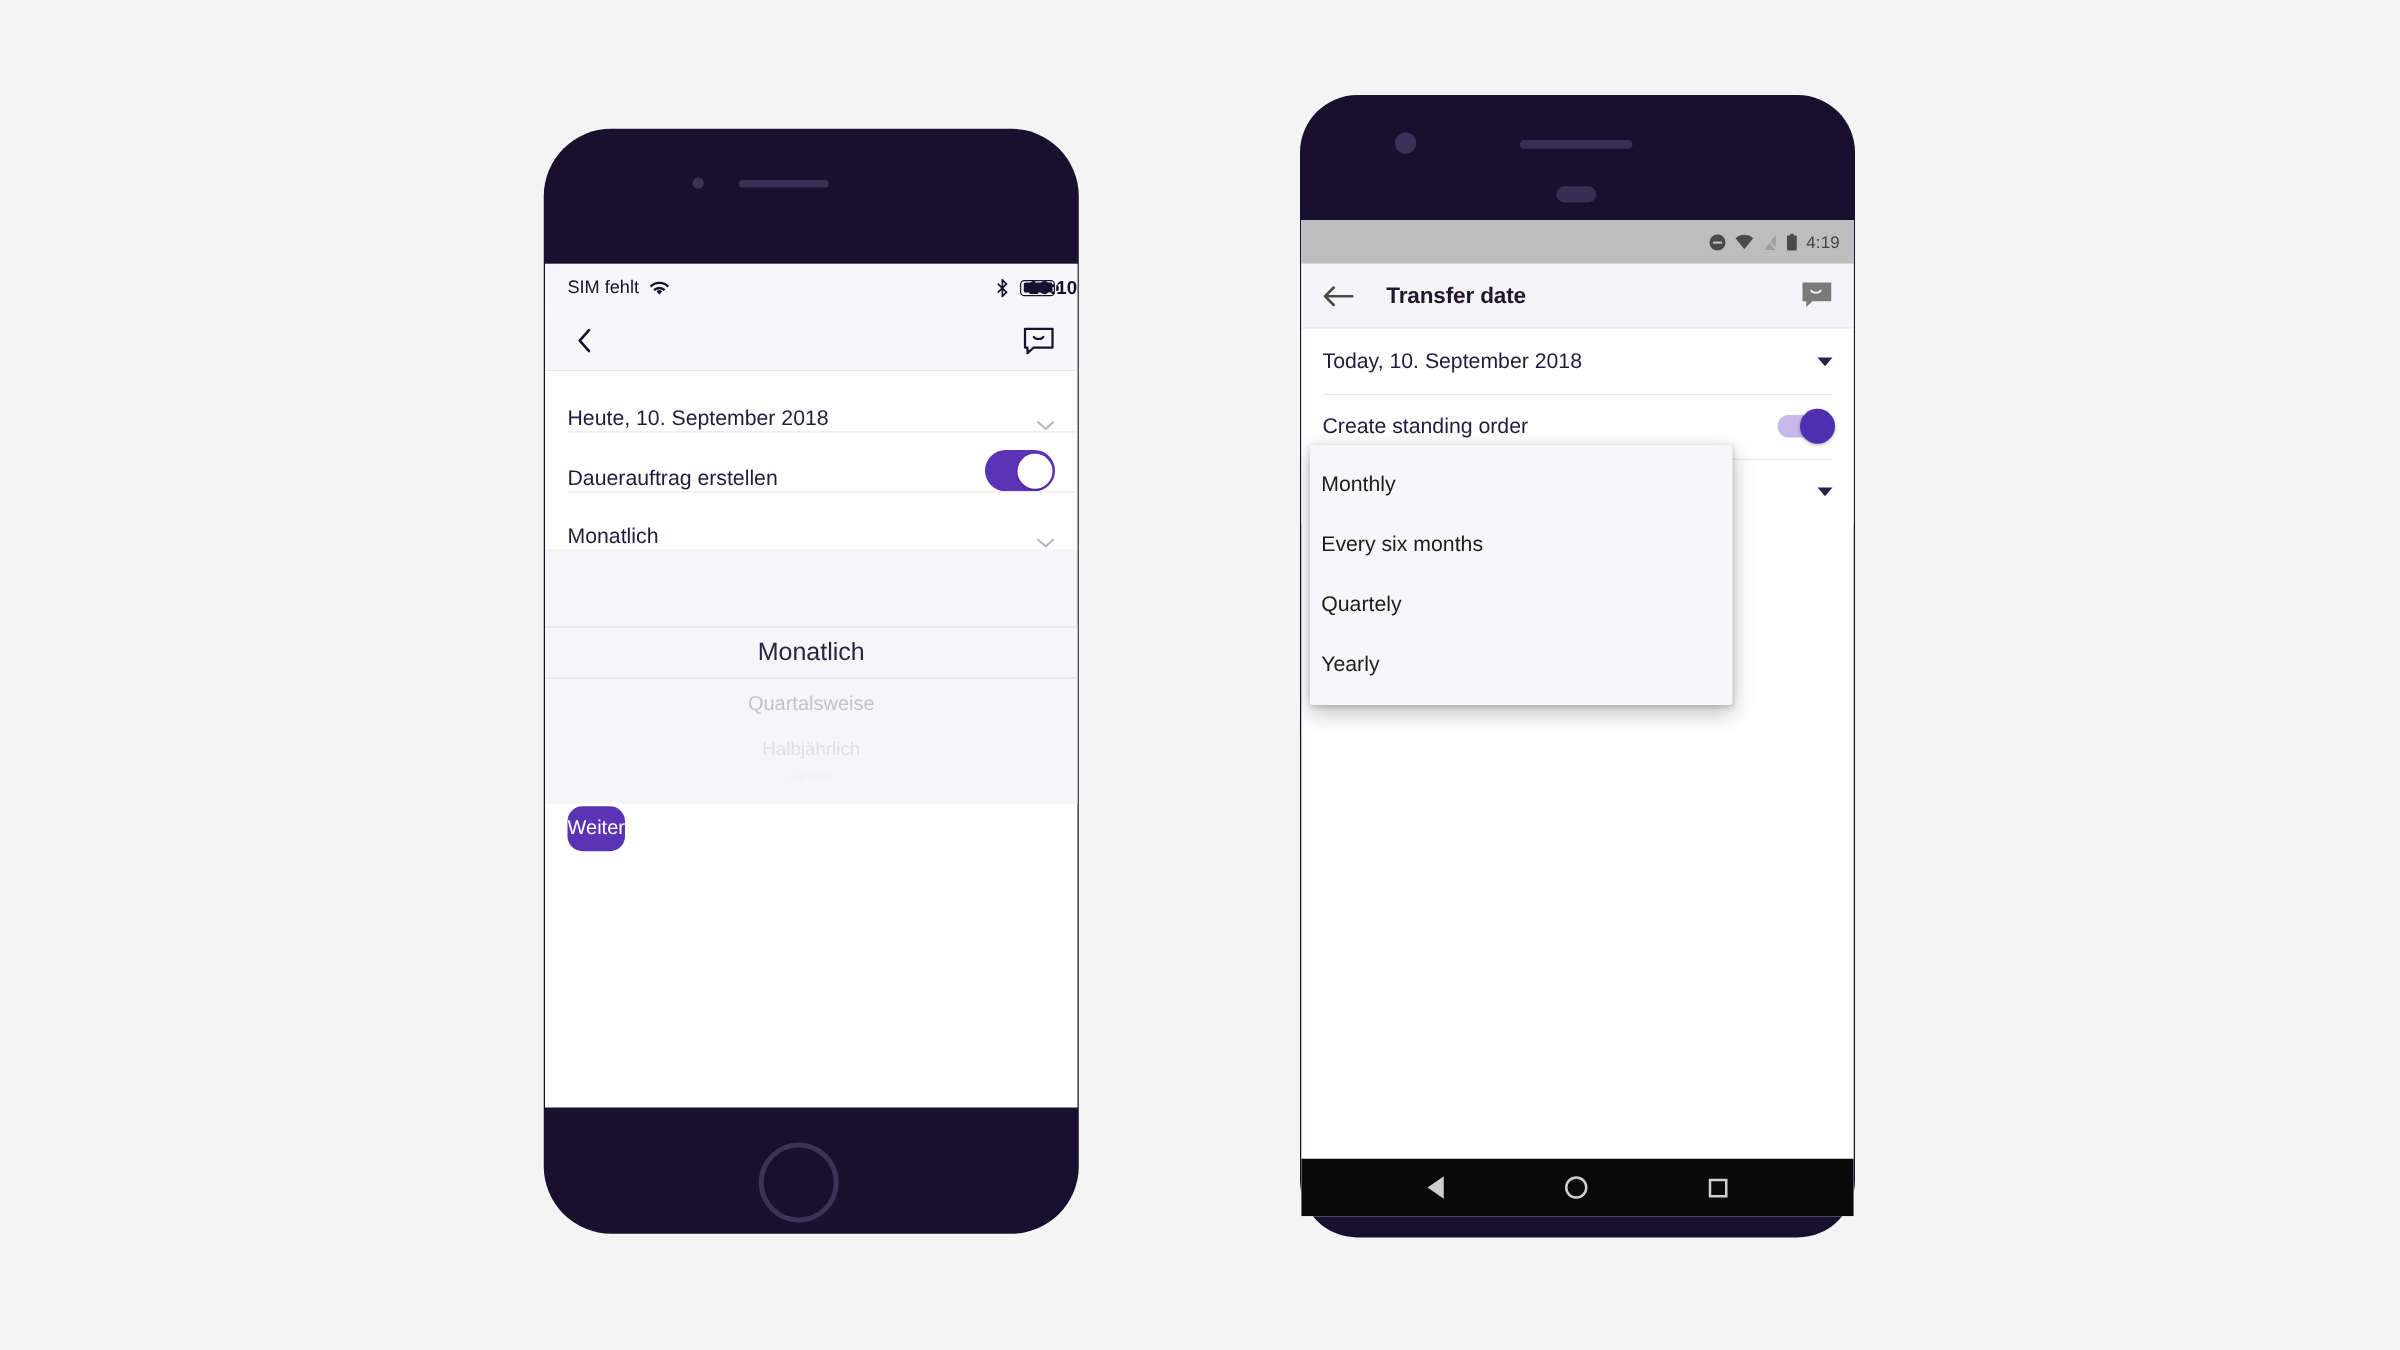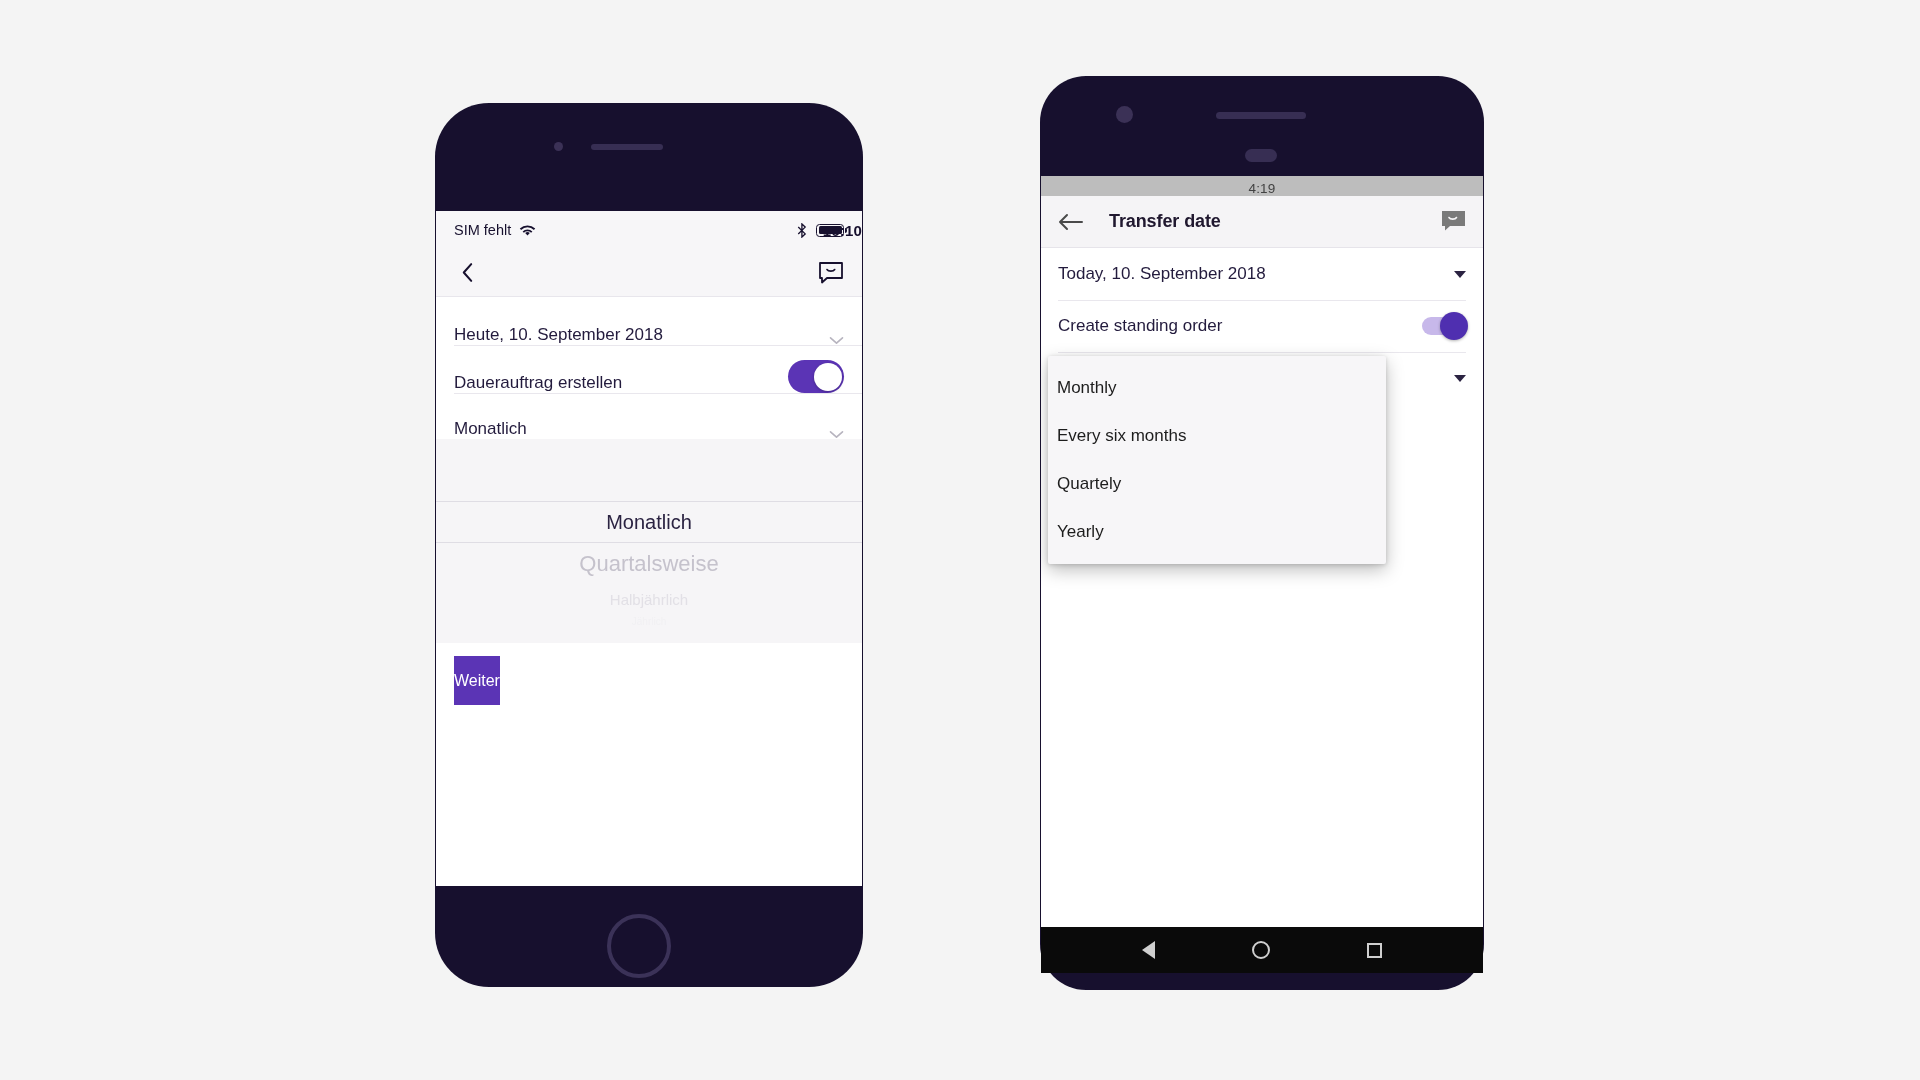--- a/index.html
+++ b/index.html
@@ -229,53 +229,52 @@
     border-top: 1px solid #dfdde4;
     border-bottom: 1px solid #dfdde4;
     background: #f6f5f7;
   }
   .picker-opt {
     display: flex;
     align-items: center;
     justify-content: center;
     background: #f6f5f7;
   }
-  .picker-opt-1 { height: 42px; font-size: 22px; color: #c5c2cc; }
+  .picker-opt-1 { height: 42px; font-size: 16px; color: #c5c2cc; }
   .picker-opt-2 { height: 28px; font-size: 15px; color: #e2e0e6; }
   .picker-opt-3 { height: 16px; font-size: 10px; color: #f1f0f3; }
   .picker-tail { height: 14px; background: #f6f5f7; }
 
   
   .btn-primary {
-    margin: 13px 18px 0 18px;
-    height: 49px;
-    border-radius: 0;
+    margin: 2px 18px 0 18px;
+    height: 36px;
+    border-radius: 12px;
     background: #5b34b5;
     color: #fff;
     font-size: 16px;
     display: flex;
     align-items: center;
     justify-content: center;
     border: none;
     cursor: pointer;
     font-family: "Liberation Sans", sans-serif;
   }
 
   
   .and-statusbar {
-    height: 20px;
+    height: 35px;
     background: #bdbdbd;
     display: flex;
     align-items: center;
     justify-content: flex-end;
     gap: 7px;
     padding: 0 11px;
     color: #424242;
     font-size: 13px;
-    flex-direction: column;
   }
   .and-statusbar .t { font-size: 13.5px; color: #424242; letter-spacing: .2px; }
 
   .and-appbar {
     height: 52px;
     background: #f5f4f6;
     display: flex;
     align-items: center;
     padding: 0 17px;
     gap: 26px;

